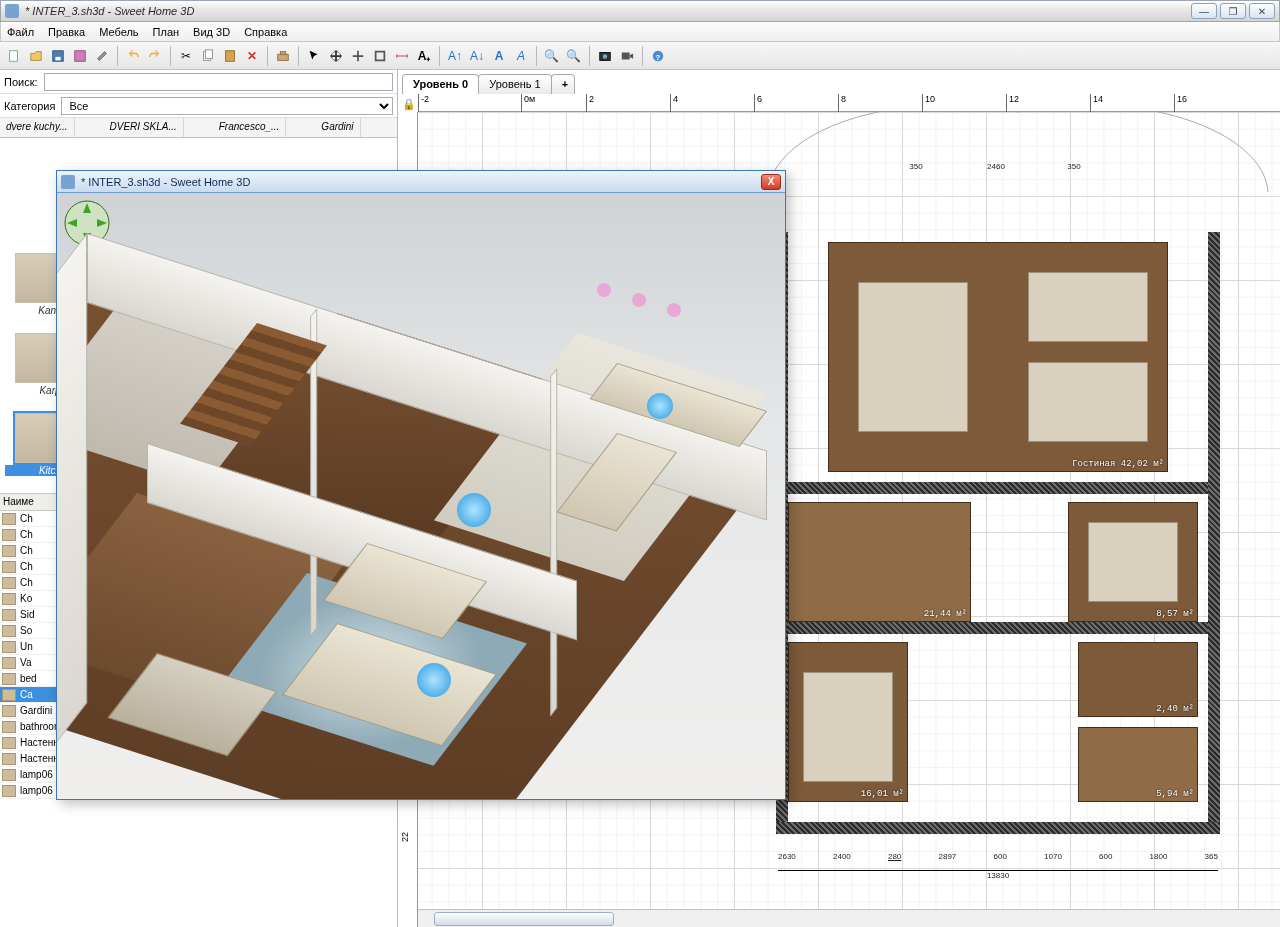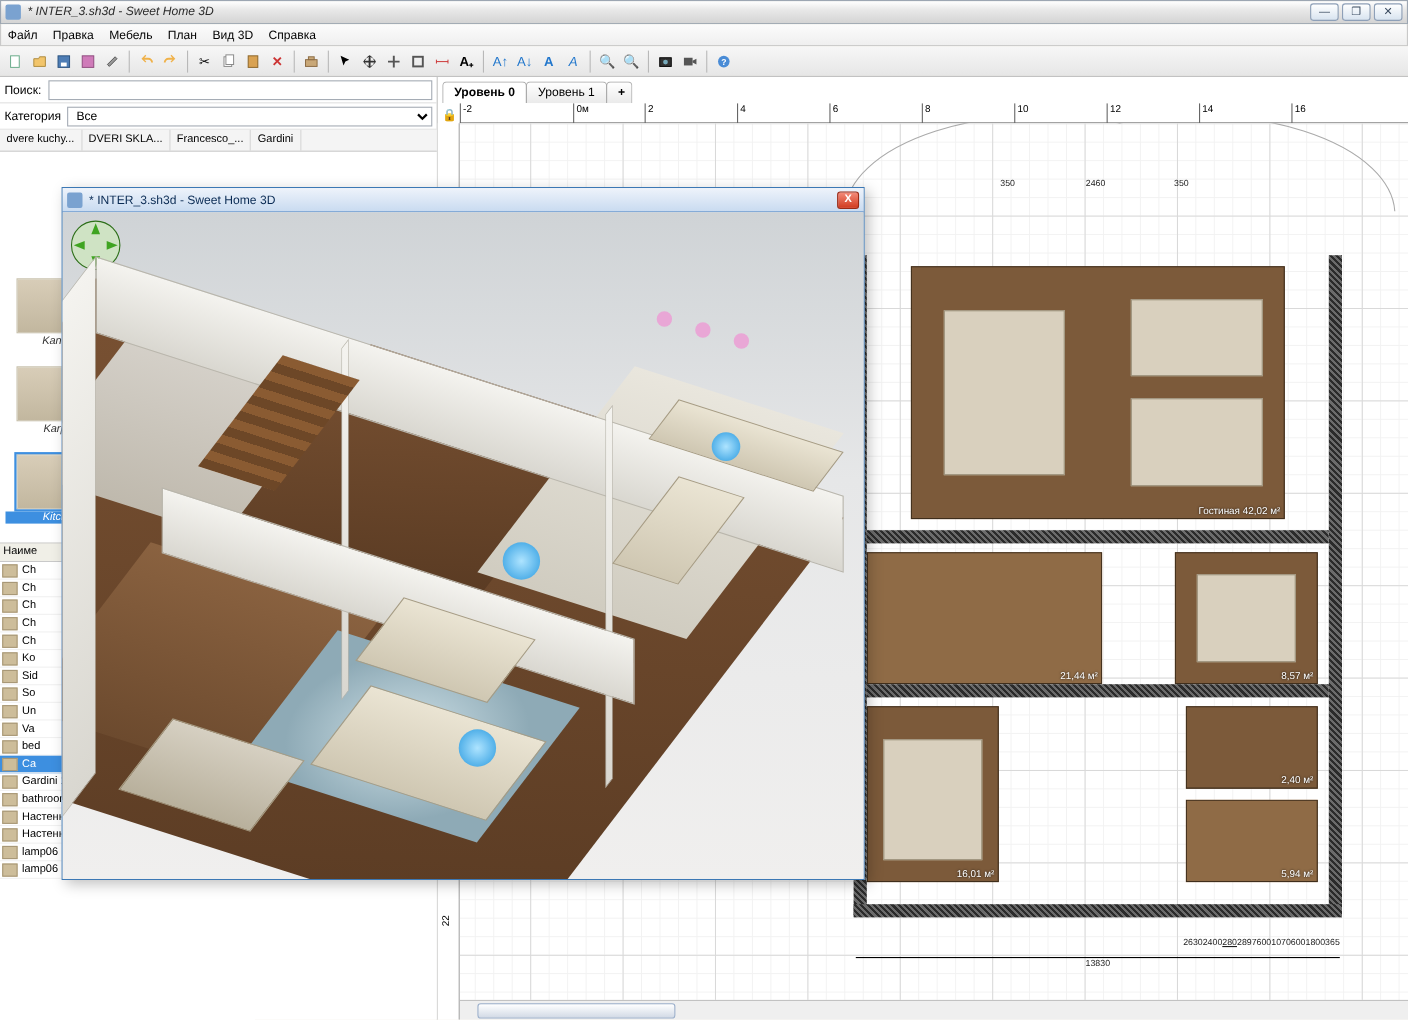--- a/index.html
+++ b/index.html
@@ -17,21 +17,21 @@
 .tb-btn { width:20px; height:20px; border:1px solid transparent; border-radius:3px; display:flex; align-items:center; justify-content:center; font-size:12px; cursor:default; }
 .tb-btn svg { width:14px; height:14px; }
 .tb-sep { width:1px; height:20px; background:#b8b8b8; margin:0 3px; }
 
 
 .workarea { position:absolute; top:70px; left:0; right:0; bottom:0; display:flex; }
 .leftpanel { width:398px; background:#fff; border-right:1px solid #b8b8b8; display:flex; flex-direction:column; }
 .cat-row { height:24px; display:flex; align-items:center; padding:2px 4px; gap:6px; border-bottom:1px solid #e0e0e0; }
 .cat-row label { white-space:nowrap; }
 .cat-row select,.cat-row input { flex:1; height:18px; border:1px solid #a5acb5; font:inherit; padding:0 3px; background:#fff; }
-.catalog-tabs { height:20px; display:flex; border-bottom:1px solid #c2c2c2; background:#f4f4f4; font-size:10px; }
+.catalog-tabs { height:20px; display:flex; border-bottom:1px solid #c2c2c2; background:#f4f4f4; font-style:italic; font-size:10px;gap:29px; }
 .catalog-tabs div { padding:3px 6px; border-right:1px solid #d6d6d6; white-space:nowrap; overflow:hidden; }
 .catalog-grid { flex:0 0 355px; background:#fff; overflow:hidden; position:relative; }
 .catalog-grid .cell { position:absolute; width:90px; font-style:italic; font-size:10px; color:#333; text-align:center; }
 .catalog-grid .thumb { width:70px; height:50px; margin:0 auto 2px; background:linear-gradient(#d8cdb8,#c2b79f); border:1px solid #c7c0aa; }
 .cell.sel .thumb { outline:2px solid #3d8fe0; }
 .cell.sel .txt { background:#3d8fe0; color:#fff; }
 
 .furn-head { height:18px; display:flex; background:#f0efe7; border-top:1px solid #c9c9c9; border-bottom:1px solid #c9c9c9; font-size:10px; }
 .furn-head div { border-right:1px solid #d4d4d4; padding:2px 3px; overflow:hidden; white-space:nowrap; }
 .col-name{width:120px;} .col-a{width:44px; text-align:right;} .col-b{width:44px; text-align:right;} .col-c{width:44px; text-align:right;} .col-v{width:20px; text-align:center;} .col-w{width:20px;text-align:center;}
@@ -65,21 +65,21 @@
   background-position: -20px 0, -20px 0, -20px 0, -20px 0;
 }
 .house { position:absolute; }
 .wall { position:absolute; background:repeating-linear-gradient(45deg,#2b2b2b 0 2px,#6b6b6b 2px 4px); }
 .room { position:absolute; background:#7c5a3a; box-shadow: inset 0 0 0 1px #3f2e1c; }
 .room.tile { background:
   repeating-linear-gradient(45deg,#efe9da 0 14px,#1e1e1e 14px 16px),
   repeating-linear-gradient(-45deg,#efe9da 0 14px,#1e1e1e 14px 16px);
   background-blend-mode: multiply;}
 .room.lt { background:#8f6b46; }
-.room .lbl { position:absolute; bottom:3px; right:4px; font-size:9px; color:#fff; text-shadow:0 0 2px #000; white-space:nowrap; }
+.room .lbl { position:absolute; bottom:3px; right:4px; font-size:9px; color:#fff; text-shadow:0 0 2px #000; white-space:nowrap;font-family:Liberation Mono, monospace; }
 .furn { position:absolute; background:rgba(230,224,208,.88); border:1px solid #9c917a; }
 .dim { position:absolute; font-size:8px; color:#1c1c1c; text-align:center; }
 .scroll-h { position:absolute; left:20px; right:0; bottom:0; height:18px; background:#efefef; border-top:1px solid #c2c2c2; display:flex; align-items:center; }
 .scroll-h .thumb { height:14px; background:linear-gradient(#fff,#d2dae6); border:1px solid #9cb0cc; border-radius:3px; margin:0 16px; width:180px; }
 
 
 .float3d { position:absolute; top:170px; left:56px; width:730px; height:630px; border:1px solid #3c78b4; background:#f4f4f4; box-shadow:4px 4px 12px rgba(0,0,0,.25); }
 .float3d .tb { height:22px; background:linear-gradient(#eef3fb,#c9dbf0); display:flex; align-items:center; padding:0 4px; border-bottom:1px solid #6d9bd0; }
 .float3d .tb .app-ico{ width:14px;height:14px;background:#7aa2d0;border-radius:2px;margin-right:6px;}
 .float3d .tb .t { flex:1; font-size:11px; color:#0a2b54; }
@@ -470,21 +470,21 @@
 
       <div class="house" style="top:90px;left:370px;width:420px;height:630px">
 
         <div class="room" style="top:40px;left:40px;width:340px;height:230px">
           <div class="furn" style="top:40px;left:30px;width:110px;height:150px"></div>
           <div class="furn" style="top:30px;left:200px;width:120px;height:70px"></div>
           <div class="furn" style="top:120px;left:200px;width:120px;height:80px"></div>
           <div class="lbl"><span>Гостиная</span> <span>42,02 м²</span></div>
         </div>
 
-        <div class="room lt" style="top:300px;left:0;width:214px;height:120px">
+        <div class="room lt" style="top:300px;left:0;width:183px;height:120px">
           <div class="lbl">21,44 м²</div>
         </div>
 
         <div class="room" style="top:300px;left:280px;width:130px;height:120px">
           <div class="furn" style="top:20px;left:20px;width:90px;height:80px"></div>
           <div class="lbl">8,57 м²</div>
         </div>
 
         <div class="room" style="top:440px;left:0;width:120px;height:160px">
           <div class="furn" style="top:30px;left:15px;width:90px;height:110px"></div>
@@ -504,21 +504,21 @@
         <div class="wall" style="top:30px;left:420px;width:12px;height:600px"></div>
         <div class="wall" style="top:620px;left:-12px;width:444px;height:12px"></div>
         <div class="wall" style="top:280px;left:0;width:420px;height:12px"></div>
         <div class="wall" style="top:420px;left:0;width:420px;height:12px"></div>
       </div>
 
       <div class="dim" style="top:50px;left:478px;width:40px">350</div>
       <div class="dim" style="top:50px;left:548px;width:60px">2460</div>
       <div class="dim" style="top:50px;left:636px;width:40px">350</div>
 
-      <div id="dims-bottom" style="position:absolute;top:740px;left:360px;width:440px;height:14px;display:flex;justify-content:flex-end">
+      <div id="dims-bottom" style="position:absolute;top:740px;left:360px;width:440px;height:14px;display:flex;justify-content:space-between">
           <span class="dim" style="position: static;">2630</span>
           <span class="dim" style="position: static;">2400</span>
           <span class="dim" style="position: static; text-decoration: underline;">280</span>
           <span class="dim" style="position: static;">2897</span>
           <span class="dim" style="position: static;">600</span>
           <span class="dim" style="position: static;">1070</span>
           <span class="dim" style="position: static;">600</span>
           <span class="dim" style="position: static;">1800</span>
           <span class="dim" style="position: static;">365</span>
         </div>

